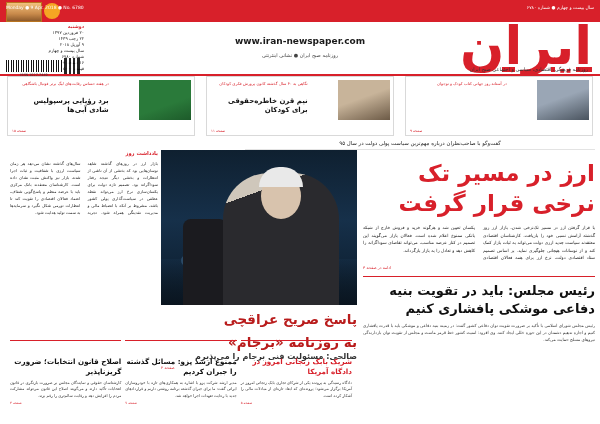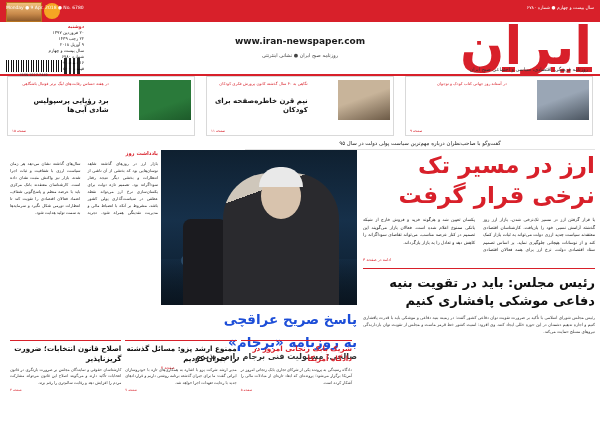--- a/index.html
+++ b/index.html
@@ -109,21 +109,21 @@
     position:absolute;top:138px;right:5px;width:350px;height:11px;
     font-size:5.4px;color:#222;text-align:center;line-height:11px;
     border-bottom:1px solid #e3e3e3;
   }
   
   .body{
     position:absolute;top:150px;left:5px;right:5px;bottom:4px;
   }
   
   .mainstory{
-    position:absolute;right:0;top:0;width:232px;
+    position:absolute;right:0;top:8px;width:232px;
   }
   .mainstory .big{
     font-size:23px;font-weight:bold;color:#d8202a;line-height:30px;
     text-align:right;letter-spacing:-.5px;
   }
   .mainstory .lead{
     margin-top:6px;font-size:4.4px;color:#222;line-height:7.6px;text-align:justify;
     columns:2;column-gap:8px;
   }
   .mainstory .cont{margin-top:3px;font-size:4px;color:#d8202a;text-align:left;}
@@ -162,42 +162,42 @@
     position:absolute;bottom:86px;right:56px;width:40px;height:46px;border-radius:50%;
     background:#d8c3ad;
   }
   .photo .hair{
     position:absolute;bottom:118px;right:54px;width:44px;height:20px;border-radius:22px 22px 0 0;background:#e9e9e9;
   }
   .photo .chair{
     position:absolute;bottom:0;right:130px;width:44px;height:86px;background:#1b1b1f;border-radius:8px 8px 0 0;
   }
   .photostory .cap{
-    margin-top:5px;font-size:13.5px;font-weight:bold;color:#1d4ed8;line-height:18px;text-align:right;
+    margin-top:5px;font-size:13.5px;font-weight:bold;color:#b91c1c;line-height:18px;text-align:right;
   }
   .photostory .cap2{
     font-size:8px;font-weight:bold;color:#333;line-height:11px;text-align:right;
   }
   .photostory .pg{margin-top:3px;font-size:4px;color:#d8202a;text-align:left;}
   
   .sidecol{
     position:absolute;right:437px;top:0;width:148px;
     font-size:4.1px;color:#222;line-height:7px;text-align:justify;
     columns:2;column-gap:7px;
   }
   .sidecol .shd{
     font-size:5.2px;font-weight:bold;color:#d8202a;text-align:right;margin-bottom:3px;
     column-span:all;
   }
   
   .bottomrow{
     position:absolute;left:5px;right:243px;bottom:4px;height:76px;
     display:flex;flex-direction:row-reverse;gap:4px;
   }
-  .bbox{flex:1;border-top:1px solid #d8202a;padding-top:3px;}
+  .bbox{flex:1;border-top:1px solid #d8202a;padding-top:16px;}
   .bbox .bh{
     font-size:7.2px;font-weight:bold;color:#111;line-height:10px;text-align:right;
   }
   .bbox .bt{
     margin-top:3px;font-size:3.9px;color:#333;line-height:6.4px;text-align:justify;
   }
   .bbox .bp{margin-top:2px;font-size:3.4px;color:#d8202a;text-align:left;}
   
   .bbox.red .bh{color:#d8202a;}
 </style>
@@ -236,21 +236,21 @@
   <div class="teasers">
     <div class="teaser">
       <div class="thumb soccer"></div>
       <div class="kicker">در هفته حساس رقابت‌های لیگ برتر فوتبال باشگاهی</div>
       <div class="headline">برد رؤیایی پرسپولیس شادی آبی‌ها</div>
       <div class="pagenum">صفحه ۱۵</div>
     </div>
     <div class="teaser">
       <div class="thumb kid"></div>
       <div class="kicker">نگاهی به ۴۰ سال گذشته کانون پرورش فکری کودکان</div>
-      <div class="headline">نیم قرن خاطره‌صفحه برای کودکان</div>
+      <div class="headline">نیم قرن خاطره‌حقوقی برای کودکان</div>
       <div class="pagenum">صفحه ۱۱</div>
     </div>
     <div class="teaser">
       <div class="thumb boy"></div>
       <div class="kicker">در آستانه روز جهانی کتاب کودک و نوجوان</div>
       <div class="pagenum">صفحه ۹</div>
     </div>
   </div>
 
   <div class="leadbar">گفت‌وگو با صاحب‌نظران درباره مهم‌ترین سیاست پولی دولت در سال ۹۵</div>

